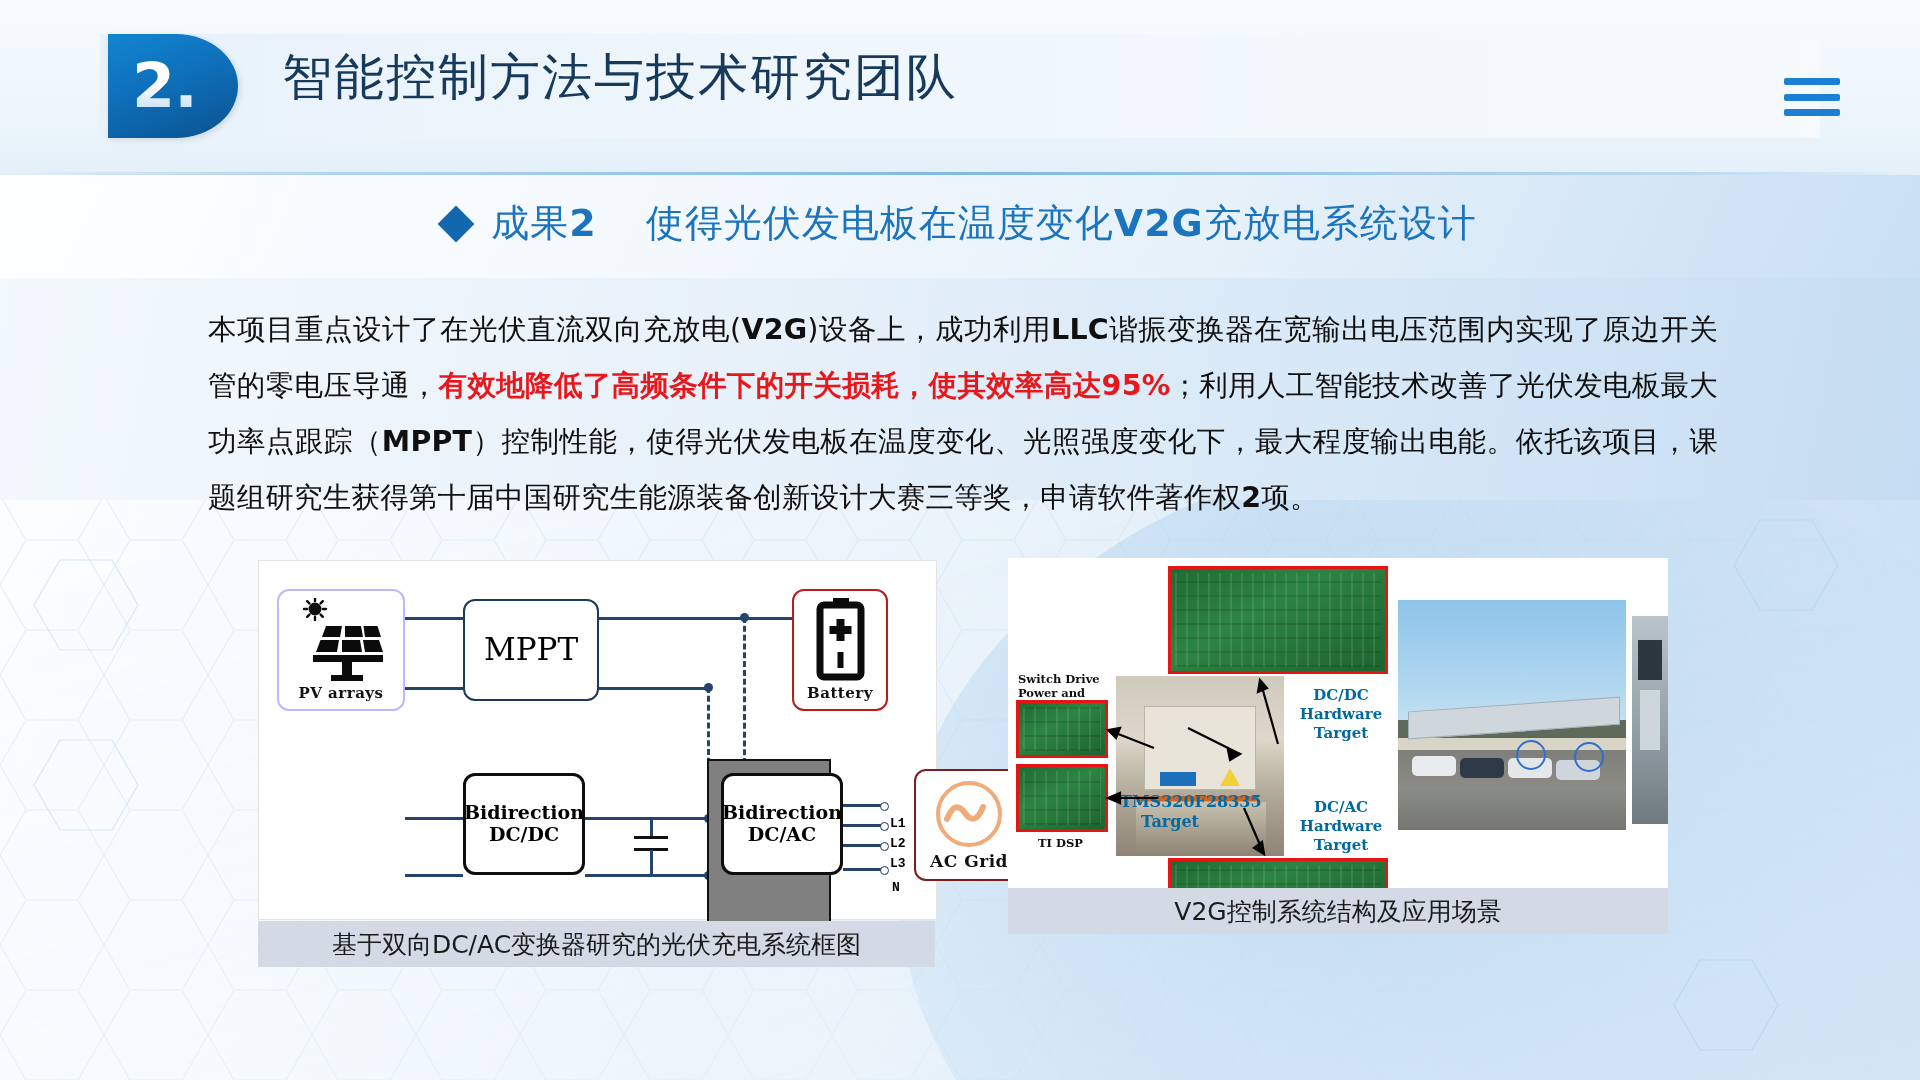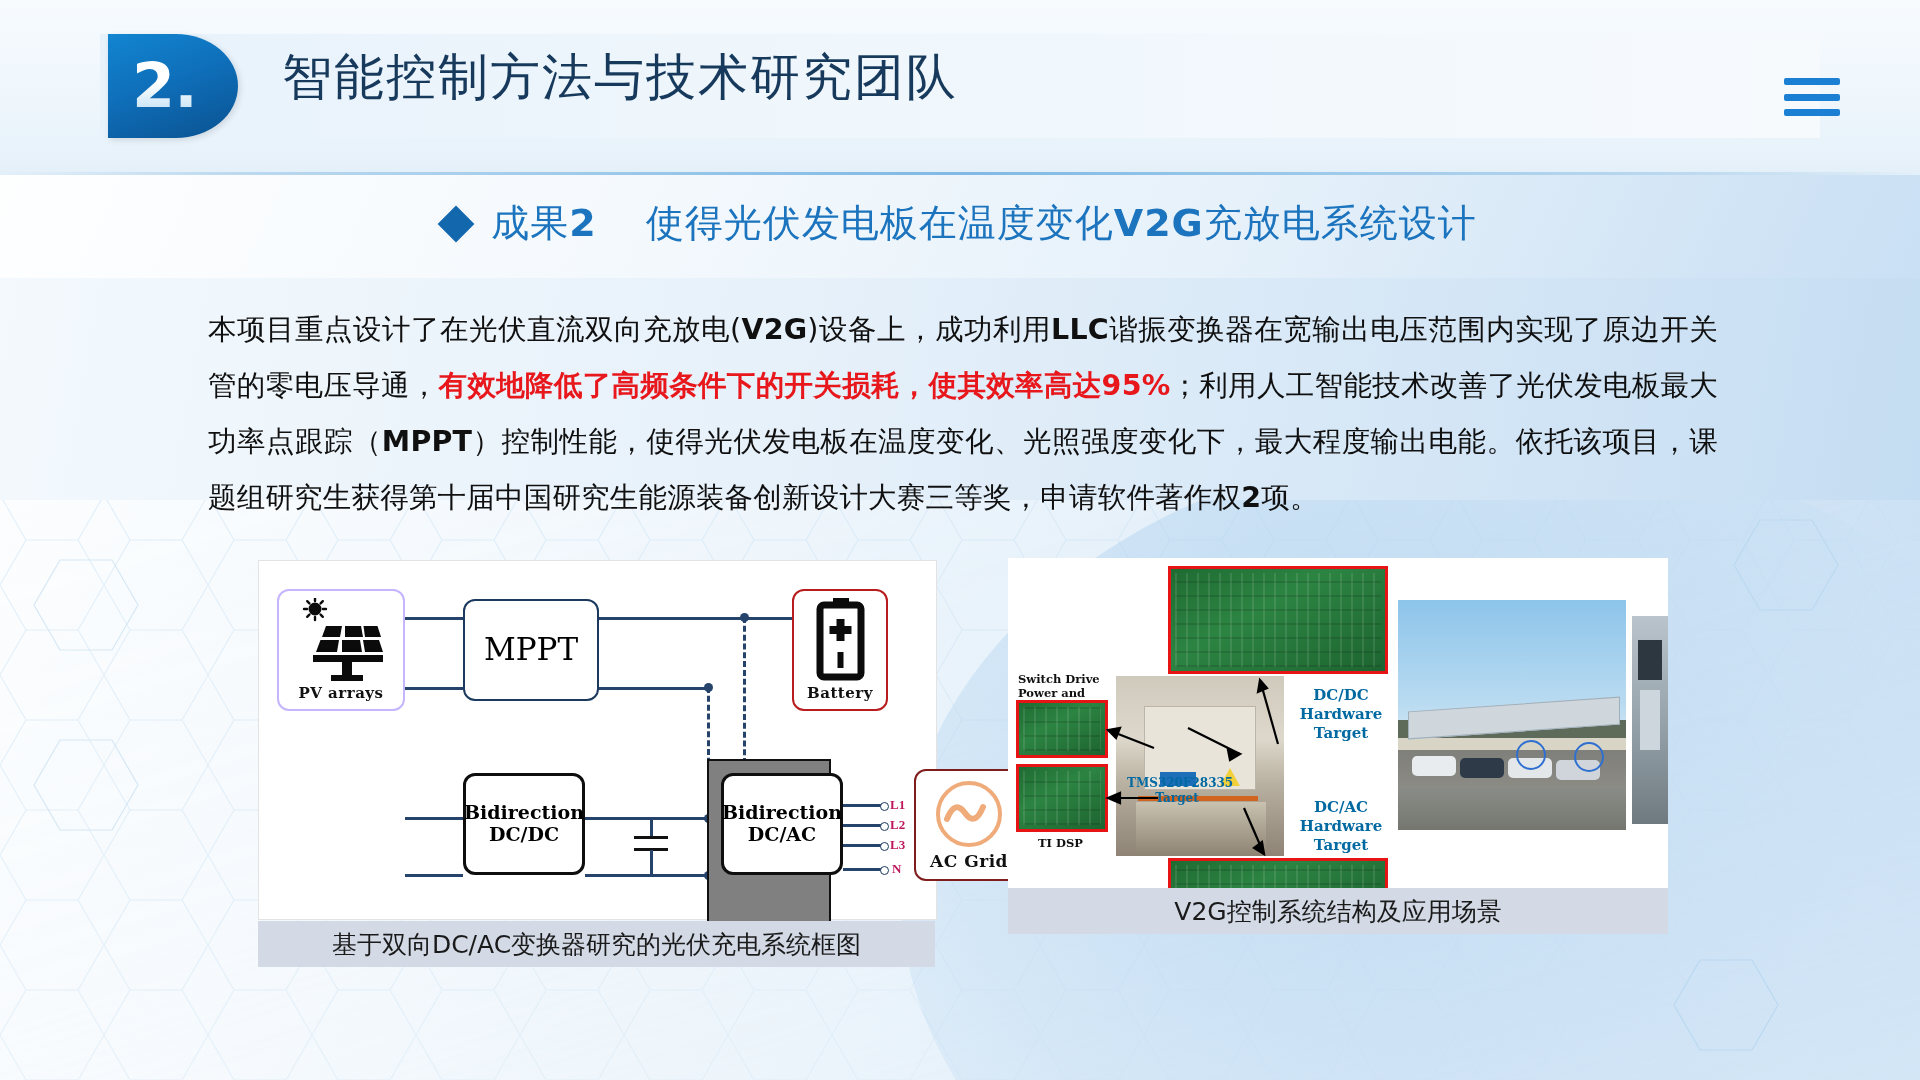--- a/index.html
+++ b/index.html
@@ -248,24 +248,25 @@
     border-radius: 50%;
     background: #26436b;
   }
   .greybox {
     position: absolute;
     background: #808080;
     border: 2px solid #111;
   }
   .phase-lbl {
     position: absolute;
-    font-family: Liberation Serif, serif;
+    font-family: Liberation Mono, monospace;
     font-weight: bold;
     font-size: 13px;
-    color: #be185d;
+    color: #000000;
+    margin-top: 19px;
   }
   .term {
     position: absolute;
     width: 7px; height: 7px;
     border: 1.6px solid #1b3a5e;
     border-radius: 50%;
     background: #fff;
   }
   .cap-plate {
     position: absolute;
@@ -495,21 +496,21 @@
     </div>
 
     <div class="photo pcb" style="left:160px; top:300px; width:220px; height:62px;"></div>
 
     <div class="redtxt" style="left:272px; top:128px; width:122px;">
       <span>DC/DC Hardware Target</span>
     </div>
     <div class="redtxt" style="left:272px; top:240px; width:122px;">
       <span>DC/AC Hardware Target</span>
     </div>
-    <div class="redtxt" style="left:112px; top:218px; width:100px; font-size:12px;margin-left:7px;">
+    <div class="redtxt" style="left:112px; top:234px; width:100px; font-size:16px;">
       <span>TMS320F28335 Target</span>
     </div>
 
     <svg class="arrow" style="left:0;top:0" width="660" height="360">
       <g stroke="#000" stroke-width="2.2" fill="#000">
         <line x1="100" y1="172" x2="146" y2="190"></line>
           <polygon points="100,172 112,170 108,180"></polygon>
         <line x1="100" y1="240" x2="150" y2="240"></line>
           <polygon points="100,240 112,235 112,245"></polygon>
         <line x1="232" y1="196" x2="180" y2="170"></line>

